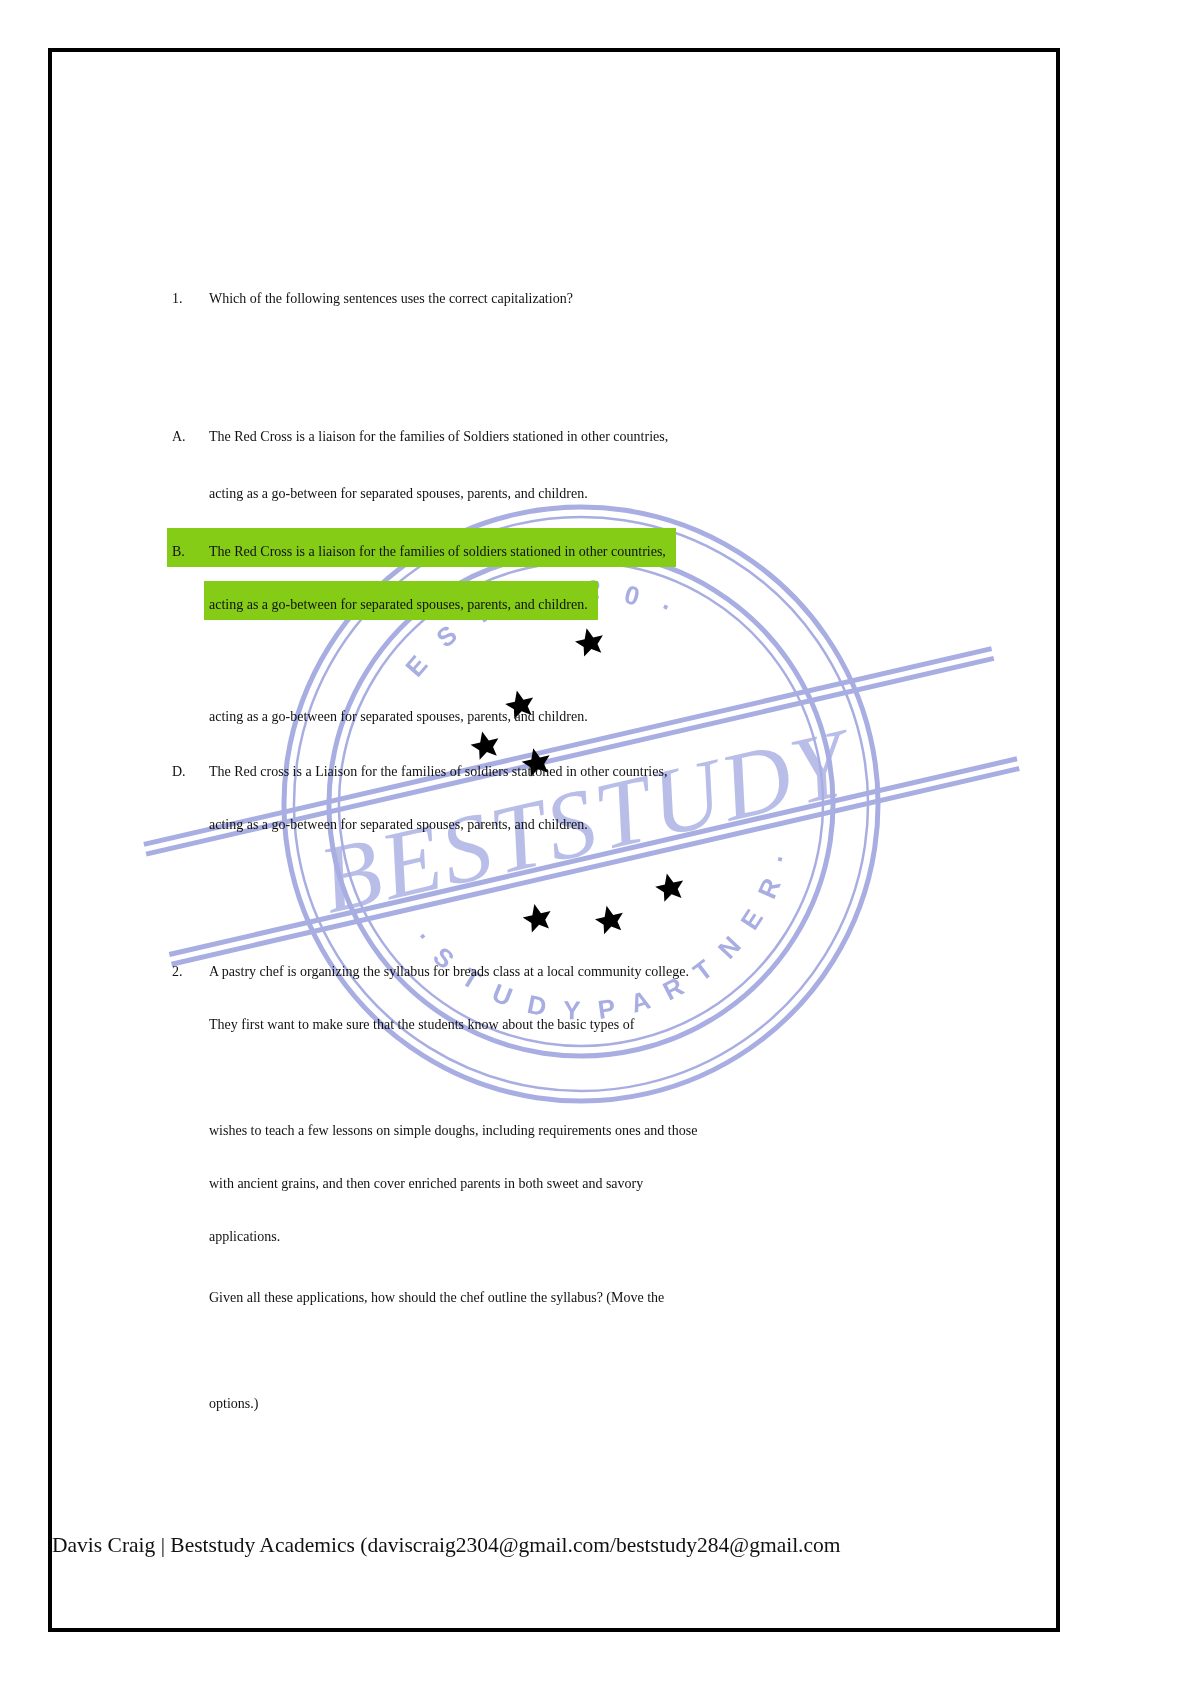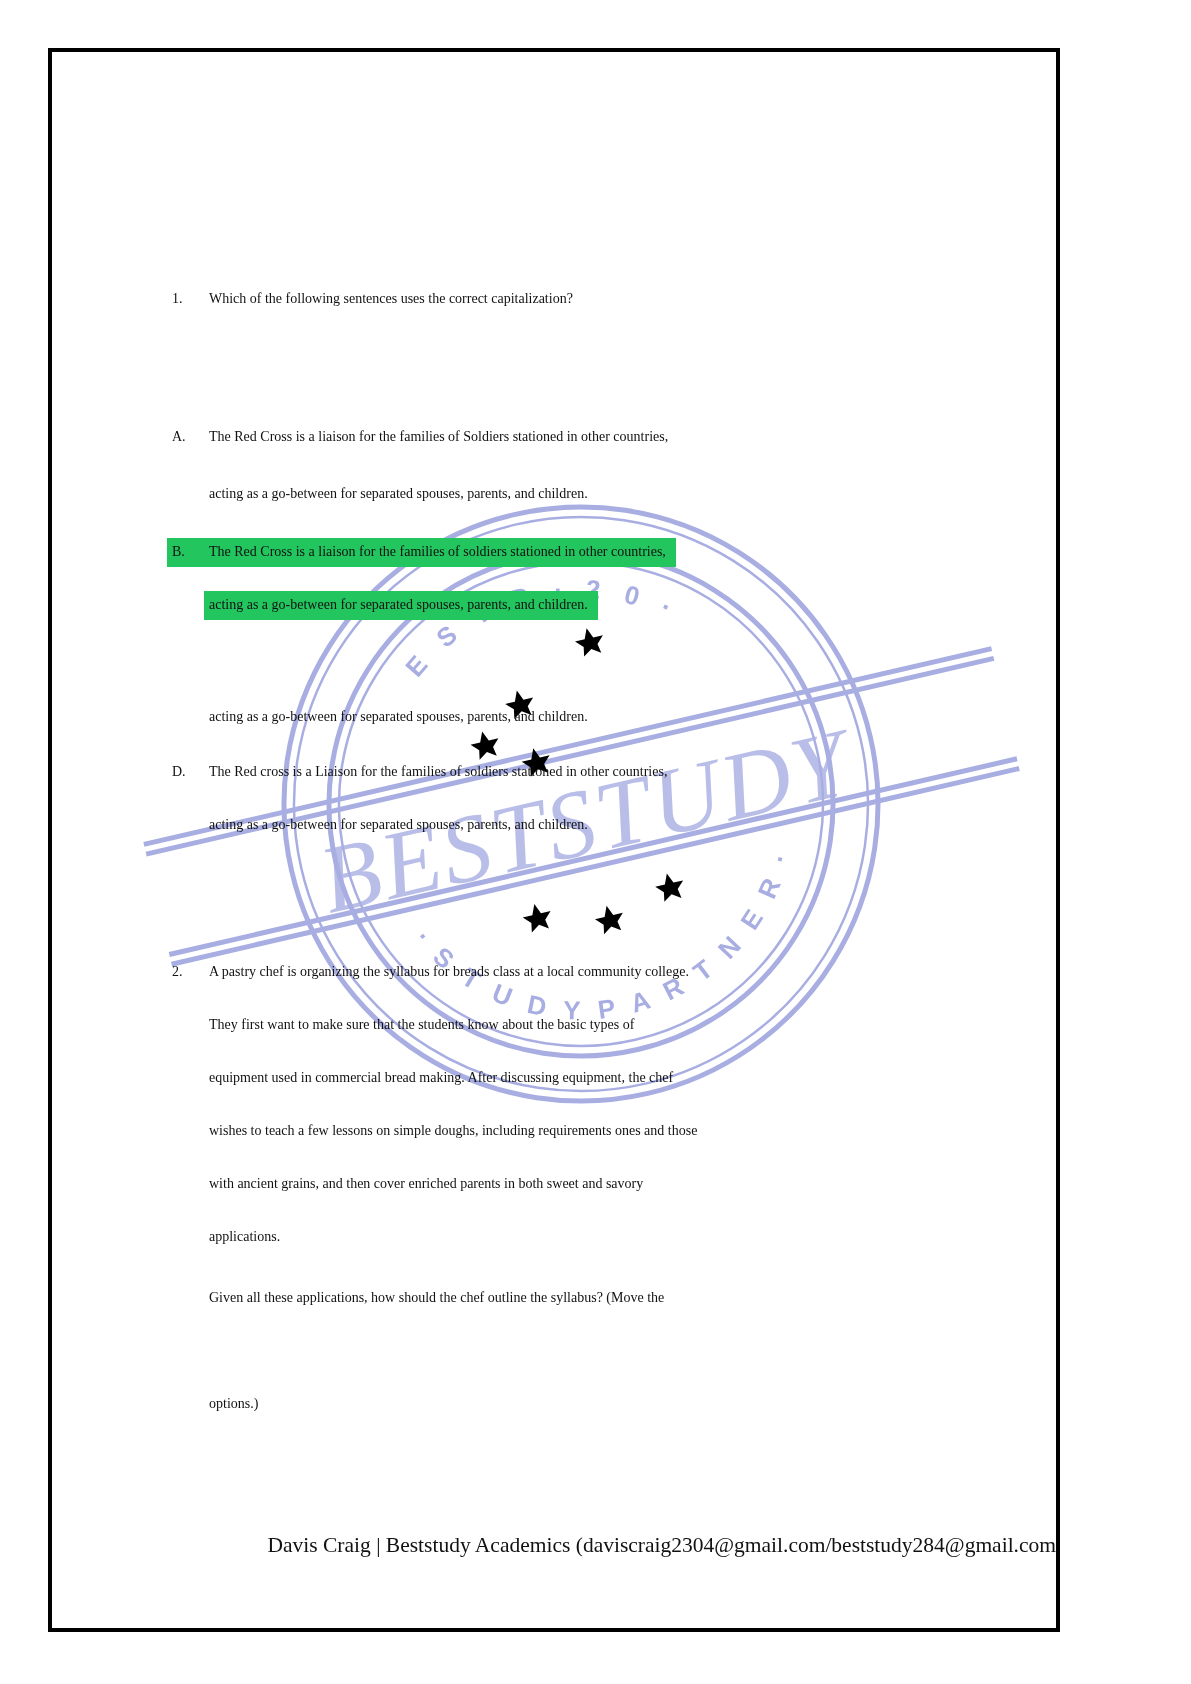--- a/index.html
+++ b/index.html
@@ -14,23 +14,23 @@
   .wm-svg{position:absolute;left:179px;top:402px;width:700px;height:700px;overflow:visible;z-index:0;}
   .content{position:absolute;left:0;top:0;right:0;bottom:0;z-index:1;}
   .title{
     position:absolute;top:83px;left:0;width:100%;text-align:center;
     font-size:23px;font-weight:bold;text-decoration:underline;text-underline-offset:4px;
     letter-spacing:0.5px;
   }
   .line{position:absolute;left:120px;white-space:nowrap;font-size:14px;}
   .cont{left:157px;}
   .lbl{display:inline-block;width:37px;}
-  .hl{background:#22c55e;padding:6px 10px 8px 5px;margin-left:-5px;}
+  .hl{background:#84cc16;padding:16px 10px 8px 5px;margin-left:-5px;}
   .footer{
-    position:absolute;top:1481px;left:0;width:100%;text-align:right;
+    position:absolute;top:1481px;left:0;width:100%;text-align:left;
     font-size:21.5px;white-space:nowrap;
   }
   .wm-band{stroke:#a8aee2;stroke-width:5;}
   .wm-ring{fill:none;stroke:#a8aee2;}
   .wm-bigtext{
     font-family:"Liberation Serif", serif;font-style:italic;font-size:96px;
     fill:#a8aee2;fill-opacity:0.8;letter-spacing:3px;
   }
   .wm-arctext{
     font-family:"Liberation Sans", sans-serif;font-size:26px;font-weight:bold;
@@ -113,21 +113,20 @@
       <span><span class="lbl">D.</span><span>The Red cross is a Liaison for the families of soldiers stationed in other countries,</span></span>
     </div>
     <div class="line cont" style="top:765px">
       <span>acting as a go-between for separated spouses, parents, and children.</span>
     </div>
 
     <div class="line" style="top:912px">
       <span class="lbl">2.</span><span>A pastry chef is organizing the syllabus for breads class at a local community college.</span>
     </div>
     <div class="line cont" style="top:965px"><span>They first want to make sure that the students know about the basic types of</span></div>
-    <div class="line cont" style="top:1018px"><span>equipment used in commercial bread making. After discussing equipment, the chef</span></div>
     <div class="line cont" style="top:1071px"><span>wishes to teach a few lessons on simple doughs, including requirements ones and those</span></div>
     <div class="line cont" style="top:1124px"><span>with ancient grains, and then cover enriched parents in both sweet and savory</span></div>
     <div class="line cont" style="top:1177px"><span>applications.</span></div>
     <div class="line cont" style="top:1238px"><span>Given all these applications, how should the chef outline the syllabus? (Move the</span></div>
     <div class="line cont" style="top:1344px"><span>options.)</span></div>
 
     <div class="footer">Davis Craig | Beststudy Academics (daviscraig2304@gmail.com/beststudy284@gmail.com</div>
   </div>
 
 </div>

